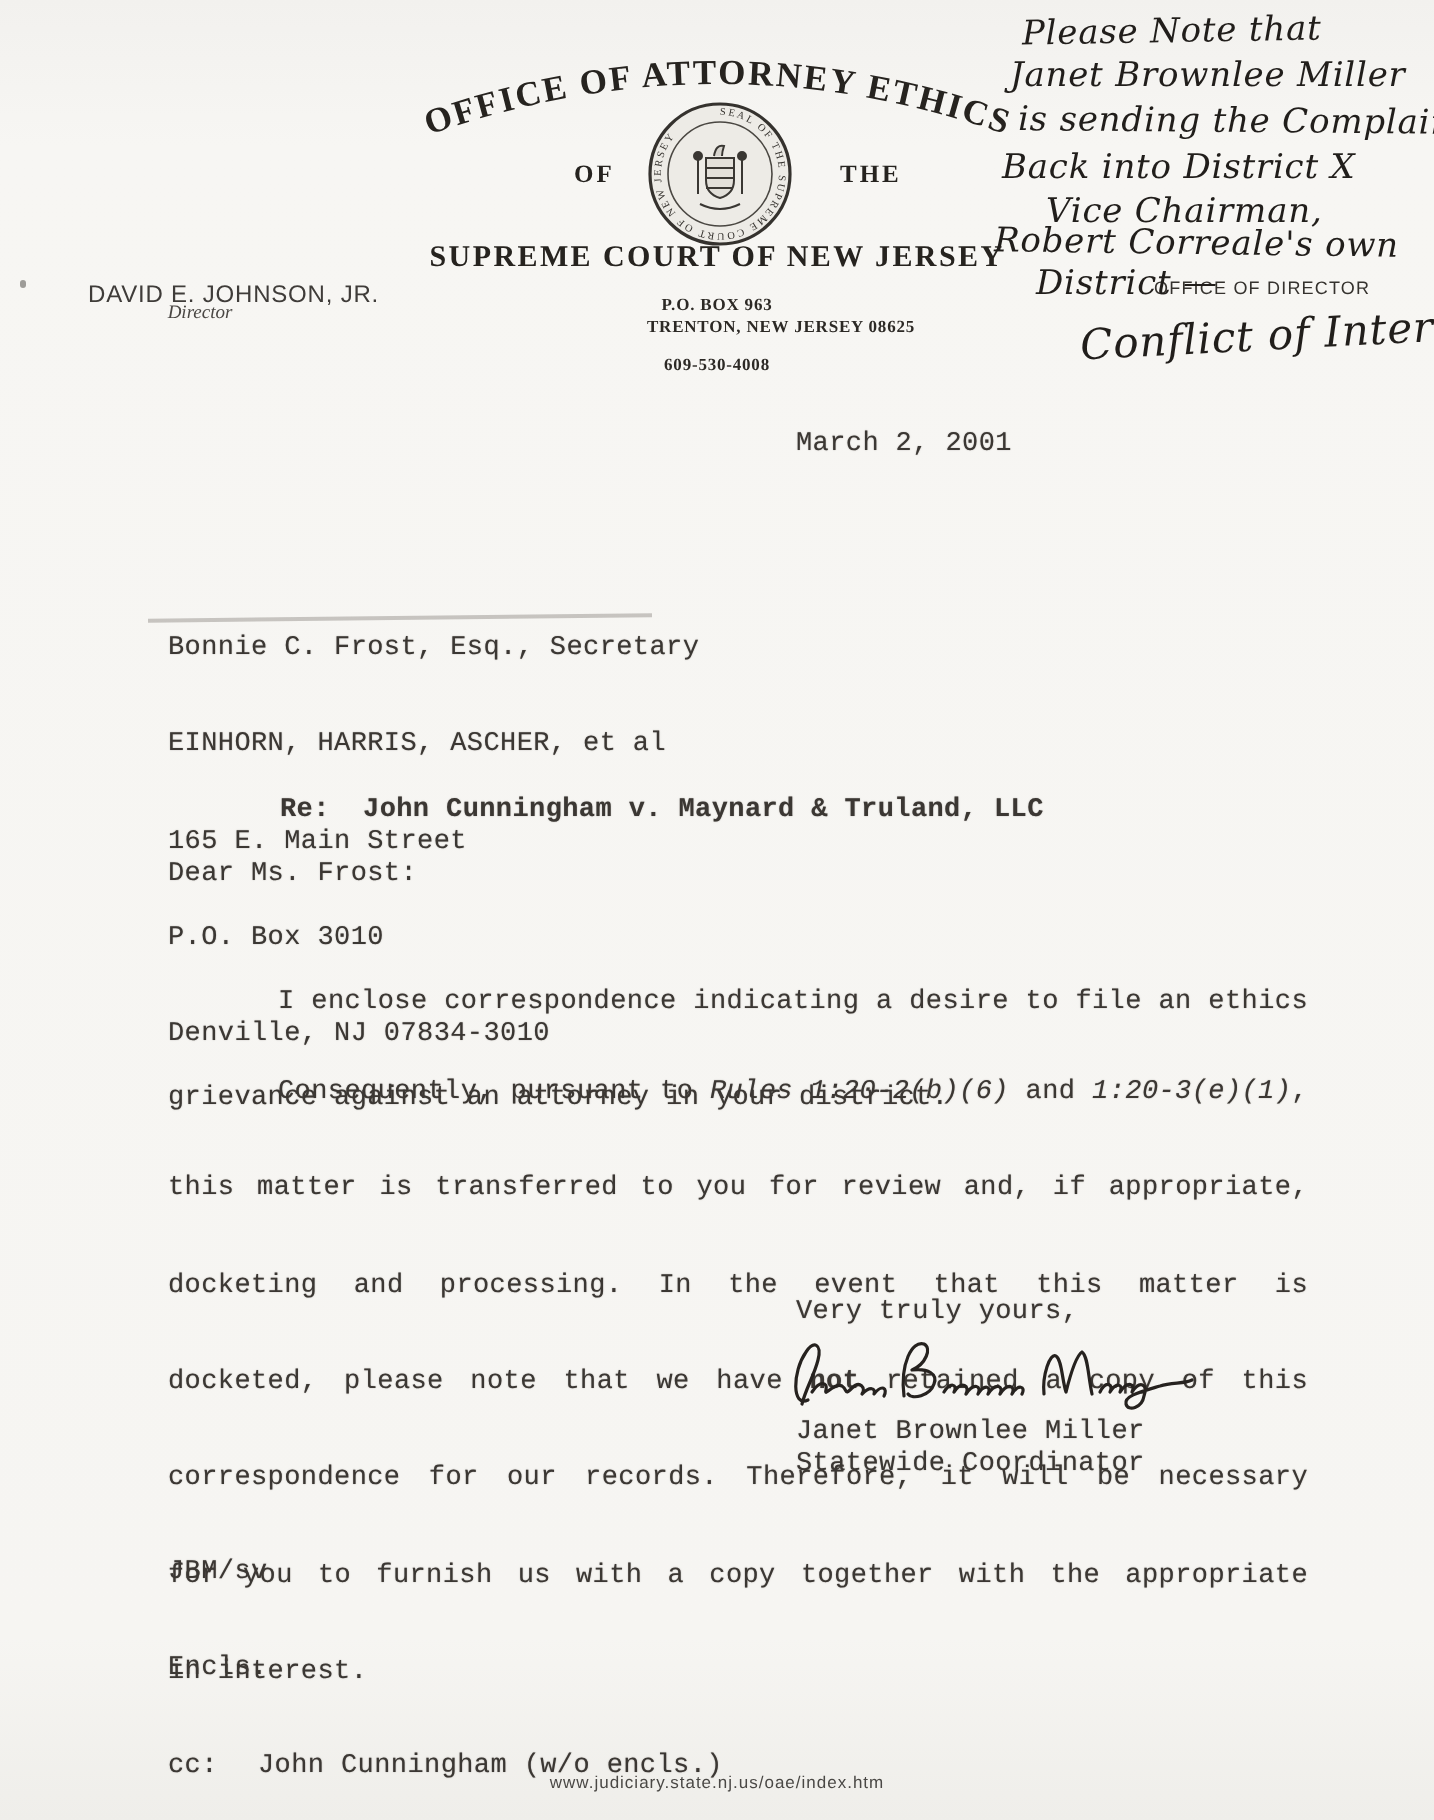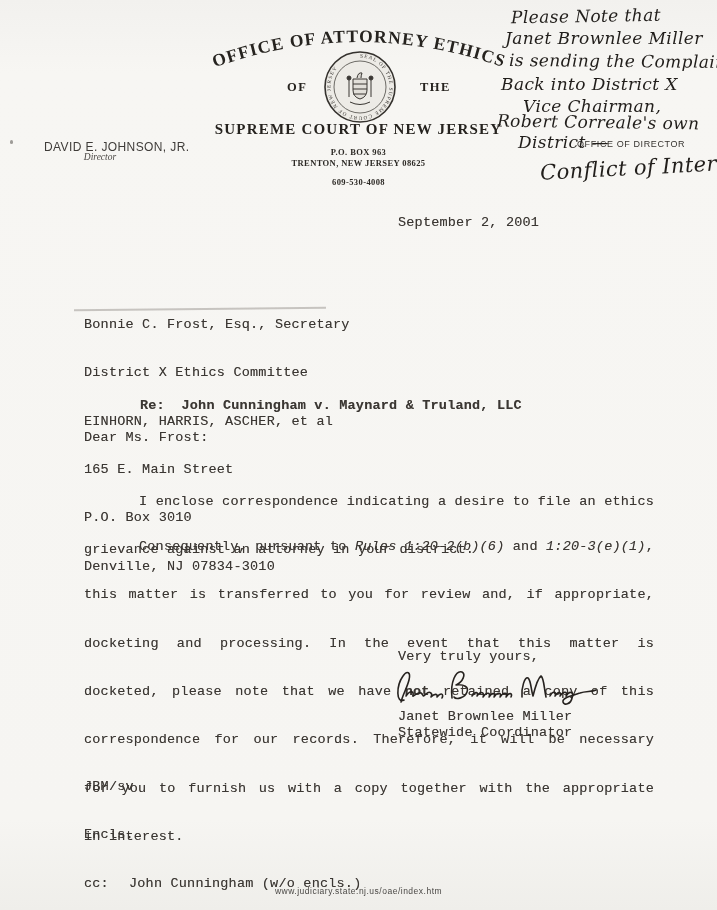--- a/index.html
+++ b/index.html
@@ -72,42 +72,41 @@
       <path d="M35,29 q1,-6 5,-5 q-1,3 -1,5" fill="#d8d5cf"></path>
       <path d="M27,31 v17 M49,31 v17"></path>
       <circle cx="27" cy="29" r="2" fill="#3a3733"></circle>
       <circle cx="49" cy="29" r="2" fill="#3a3733"></circle>
       <path d="M28,53 q10,5 20,0"></path>
     </g>
   </svg>
 
   <div class="abs lh-org" style="top:121px;">SUPREME COURT OF NEW JERSEY</div>
   <div class="abs lh-small" style="top:147px;">P.O. BOX 963</div>
-  <div class="abs lh-small" style="top:158px;">TRENTON, NEW JERSEY 08625</div>
+  <div class="abs lh-small" style="top:158px;margin-left:32px;">TRENTON, NEW JERSEY 08625</div>
   <div class="abs lh-small" style="top:177px;">609-530-4008</div>
 
   <div class="abs sans-sm" style="left:44px; top:140px; font-size:12px; letter-spacing:0.4px; color:#3f3c39;">DAVID E. JOHNSON, JR.</div>
   <div class="abs" style="left:44px; top:152px; width:112px; text-align:center; font-style:italic; font-size:9.5px; color:#4a4744;">Director</div>
 
   <div class="abs sans-sm" style="left:577px; top:139px; font-size:9px; letter-spacing:0.6px; color:#35322e;">OFFICE OF DIRECTOR</div>
 
   <div class="abs hand" style="left:511px; top:6px;  transform:rotate(-1deg);">Please Note that</div>
   <div class="abs hand" style="left:505px; top:28px;">Janet Brownlee Miller</div>
   <div class="abs hand" style="left:509px; top:51px; transform:rotate(0.5deg);">is sending the Complaint</div>
   <div class="abs hand" style="left:501px; top:74px;">Back into District X</div>
   <div class="abs hand" style="left:523px; top:96px;">Vice Chairman,</div>
   <div class="abs hand" style="left:497px; top:112px; transform:rotate(0.8deg);">Robert Correale's own</div>
   <div class="abs hand" style="left:518px; top:132px;">District —</div>
   <div class="abs hand hand-big" style="left:540px; top:157px; transform:rotate(-3deg);">Conflict of Interest?</div>
 
-  <div class="abs tw" style="left:398px; top:215px;">September 2, 2001</div>
+  <div class="abs tw" style="left:398px; top:215px;">March 2, 2001</div>
 
   <div class="abs tw" style="left:84px; top:285px;">
     <div>Bonnie C. Frost, Esq., Secretary</div>
-    <div>District X Ethics Committee</div>
     <div>EINHORN, HARRIS, ASCHER, et al</div>
     <div>165 E. Main Street</div>
     <div>P.O. Box 3010</div>
     <div>Denville, NJ 07834-3010</div>
   </div>
 
   <div class="abs pencil-line" style="left:74px; top:308px; width:252px; transform:rotate(-0.6deg);"></div>
   <div class="abs speck" style="left:10px; top:140px;"></div>
 
   <div class="abs tw" style="left:140px; top:398px;"><b>Re:</b><b>  </b><b>John Cunningham v. Maynard &amp; Truland, LLC</b></div>

